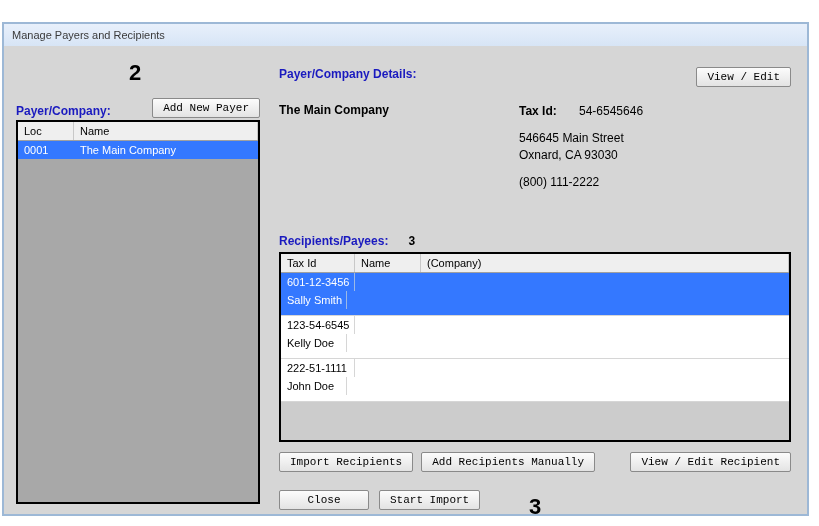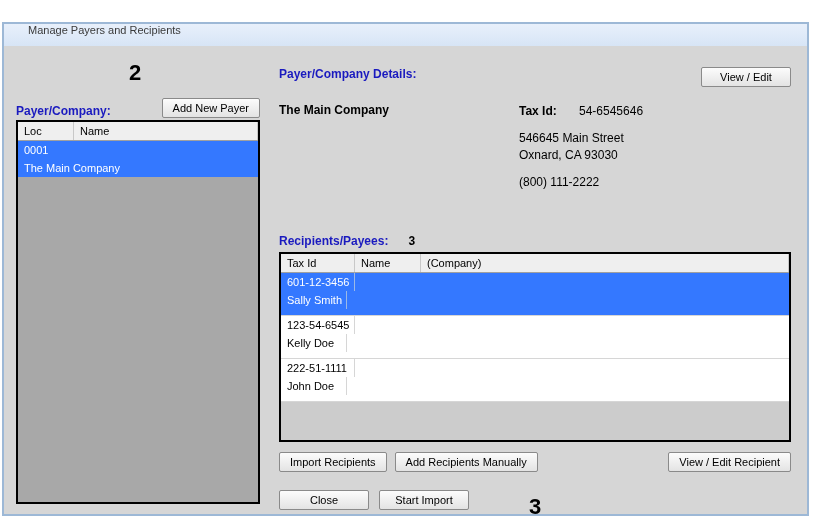--- a/index.html
+++ b/index.html
@@ -1,33 +1,33 @@
 <!DOCTYPE html>
 <html><head>
 <meta charset="utf-8">
 <style>
   *{box-sizing:border-box;}
   body{margin:0;font-family:Tahoma,Arial,sans-serif;font-size:11px;color:#000;background:#fff;}
   .app{width:819px;height:526px;position:relative;background:#fff;}
   .menubar{height:21px;background:#fff;border-bottom:1px solid #b5b5b5;display:flex;align-items:center;padding:0 4px;}
   .menubar .mi{padding:2px 10px;cursor:default;}
   .window{position:absolute;left:2px;top:22px;right:10px;bottom:10px;border:2px solid #9db8d6;background:#d6d6d6;}
-  .titlebar{height:22px;background:linear-gradient(#e8f0fb,#d7e5f6);color:#3a3a3a;display:flex;padding-left:24px;font-size:11px;}
+  .titlebar{height:22px;background:linear-gradient(#e8f0fb,#d7e5f6);color:#3a3a3a;display:flex;align-items:center;padding-left:8px;font-size:11px;}
   .content{position:relative;padding:10px 12px 12px 12px;height:calc(100% - 22px);}
   .section-label{color:#1a1abf;font-weight:bold;font-size:12px;}
-  .btn{background:linear-gradient(#fcfcfc,#e3e3e3);border:1px solid #8a8a8a;border-radius:2px;padding:3px 10px;font-size:11px;cursor:default;}
+  .btn{background:linear-gradient(#fcfcfc,#e3e3e3);border:1px solid #8a8a8a;border-radius:2px;padding:3px 10px;font-size:11px;cursor:default;font-family:Liberation Mono, monospace;}
   .payers-col{position:absolute;left:12px;top:52px;width:244px;}
   .payers-header{display:flex;justify-content:space-between;align-items:flex-end;margin-bottom:2px;}
   .num-annot{font-size:22px;font-weight:bold;color:#000;position:absolute;}
   .tbl{border:2px solid #000;background:#a8a8a8;width:244px;height:384px;}
   .tbl-head{display:flex;background:#efefef;border-bottom:1px solid #a0a0a0;}
   .th{padding:3px 6px;border-right:1px solid #c8c8c8;}
   .tbl-body .row{display:flex;}
   .row .cell{padding:3px 6px;white-space:nowrap;overflow:hidden;}
-  .row.sel{background:#3478ff;color:#fff;flex-direction:column;}
+  .row.sel{background:#3478ff;color:#fff;}
   .details{position:absolute;left:275px;right:16px;top:14px;}
   .details-head{display:flex;justify-content:space-between;align-items:flex-start;margin-top:7px;}
   .company-block{margin-top:16px;display:flex;}
   .comp-left{width:240px;font-weight:bold;font-size:12px;}
   .comp-right{font-size:12px;line-height:17px;}
   .taxid-line{display:flex;}
   .taxid-label{font-weight:bold;width:60px;}
   .recipients{position:absolute;left:275px;right:16px;top:188px;}
   .recip-head{display:flex;align-items:center;margin-bottom:4px;}
   .recip-count{font-weight:bold;margin-left:20px;font-size:12px;}

